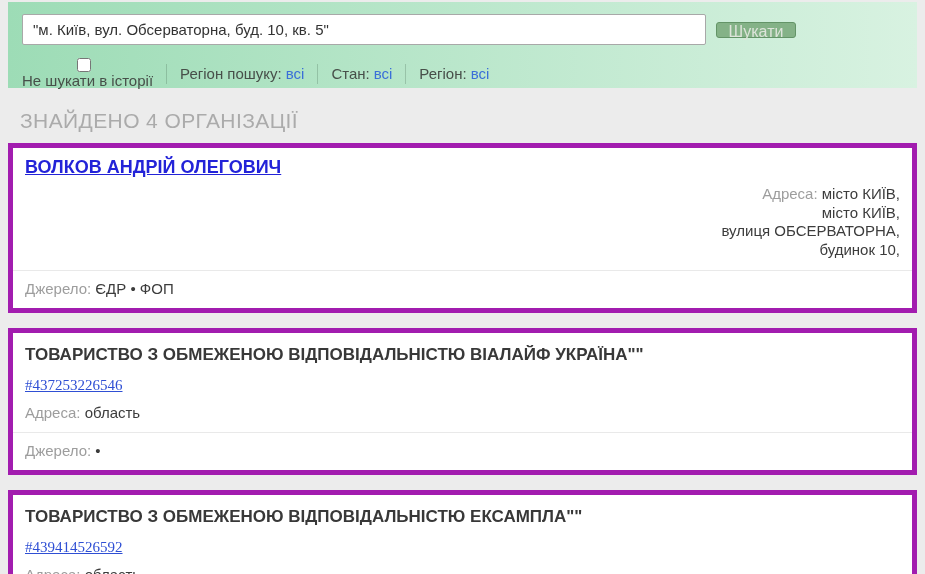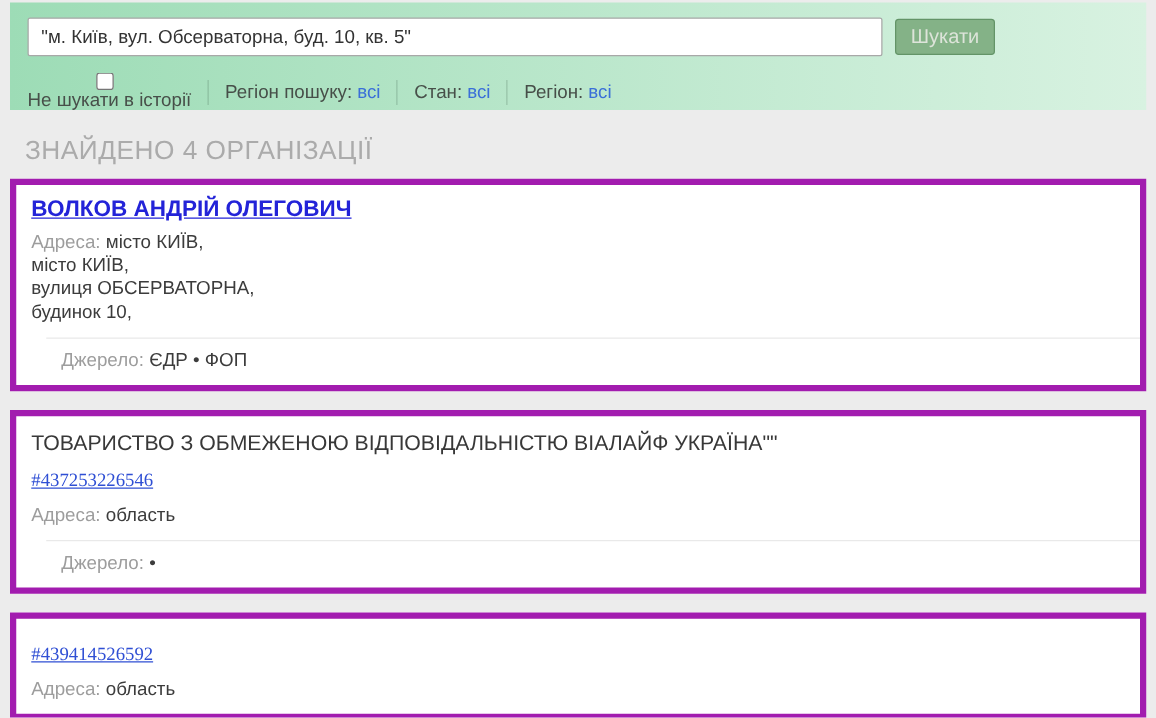--- a/index.html
+++ b/index.html
@@ -25,21 +25,21 @@
     border-radius: 2px;
     padding: 0 10px;
     font-size: 15px;
     color: #333;
     font-family: "Liberation Sans", sans-serif;
     outline: none;
     background: #fff;
   }
   .search-button {
     margin-left: 10px;
-    width: 80px; height: 29px;
+    width: 80px; height: 16px;
     background: #84b287;
     border: 1px solid #639467;
     border-radius: 3px;
     color: #dde4da;
     font-size: 16px;
     font-family: "Liberation Sans", sans-serif;
     cursor: pointer;
   }
   .filter-row {
     margin-top: 13px;
@@ -77,40 +77,40 @@
     margin: 0 8px 15px 8px;
     background: #fff;
     border: 5px solid #a21caf;
   }
   .card-body { padding: 9px 12px 11px 12px; }
   .card-footer {
     border-top: 1px solid #e9e9e9;
     padding: 9px 12px 11px 12px;
     font-size: 15px;
     color: #3c3c3c;
-    margin-left: 24px;
   }
   .label { color: #9d9d9d; }
   .person-link {
     display: inline-block;
     font-size: 18px;
     font-weight: bold;
     color: #2323d8;
     text-decoration: underline;
     cursor: pointer;
     margin-bottom: 7px;
   }
   .address {
     font-size: 15px;
     line-height: 18.5px;
     color: #3c3c3c;
+    text-align: right;
   }
   .org-title {
     font-size: 17px;
-    font-weight: normal;
+    font-weight: bold;
     color: #383838;
     margin: 3px 0 0 0;
   }
   .id-link {
     display: inline-block;
     margin-top: 12px;
     font-size: 15px;
     color: #2f4fd4;
     text-decoration: underline;
     cursor: pointer;
@@ -179,20 +179,21 @@
       </div>
     </div>
     <div class="card-footer">
       <span class="label">Джерело:</span>
       <span>•</span>
     </div>
   </div>
 
   <div class="card">
     <div class="card-body">
+      <div class="org-title">ТОВАРИСТВО З ОБМЕЖЕНОЮ ВІДПОВІДАЛЬНІСТЮ ЕКСАМПЛА""</div>
       <a class="id-link">#439414526592</a>
       <div class="org-address">
         <span class="label">Адреса:</span>
         <span>область</span>
       </div>
     </div>
 
   </div>
 
 </div>

